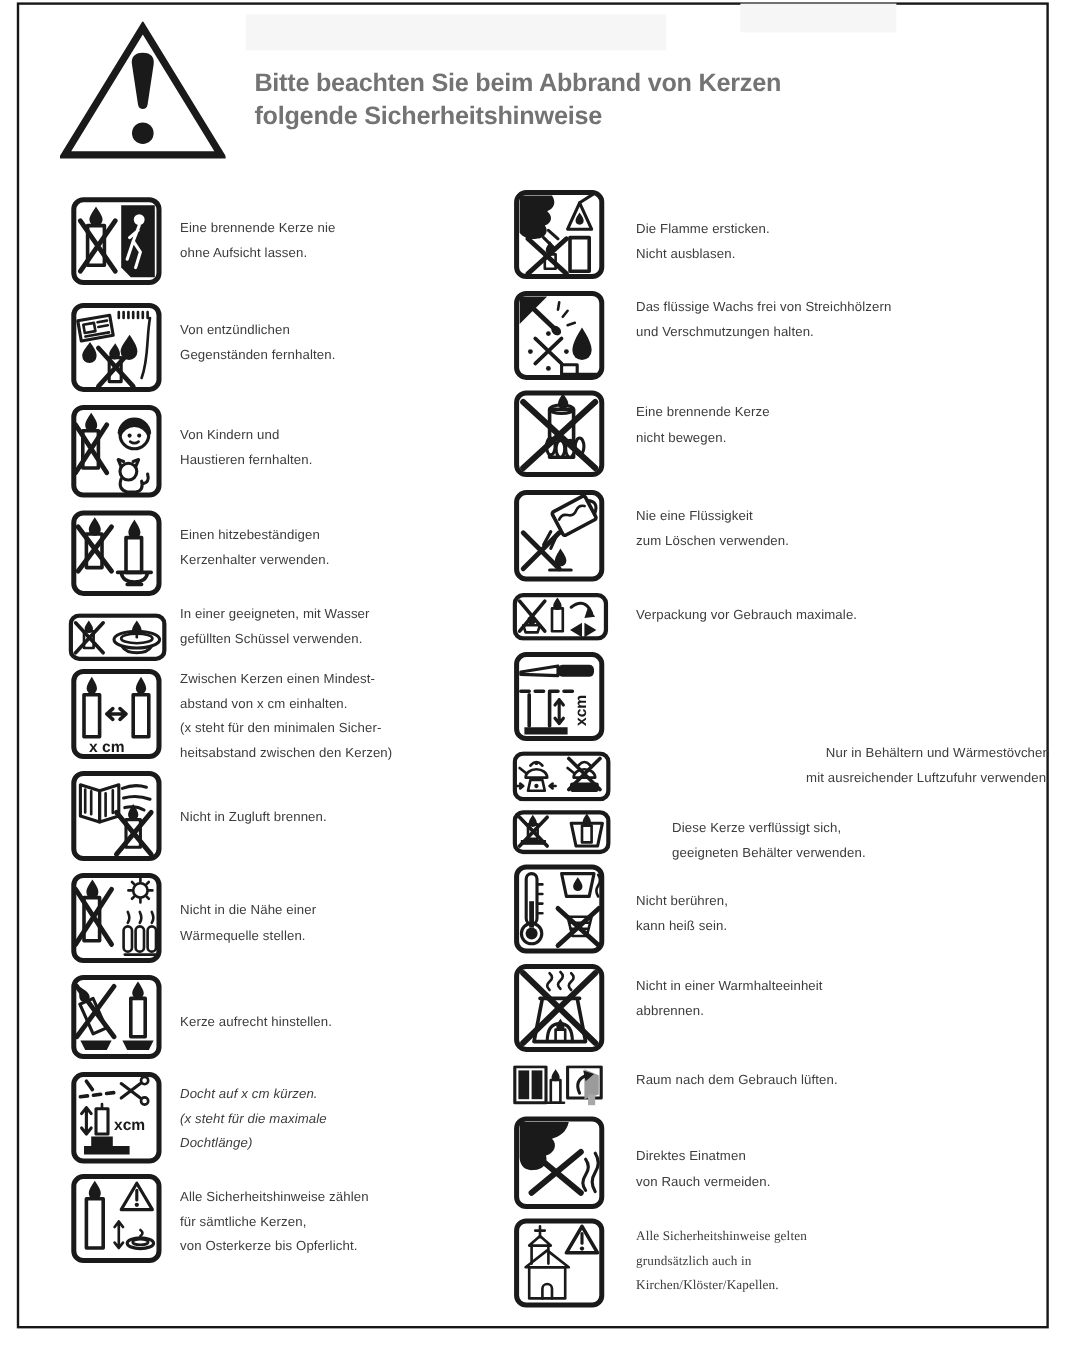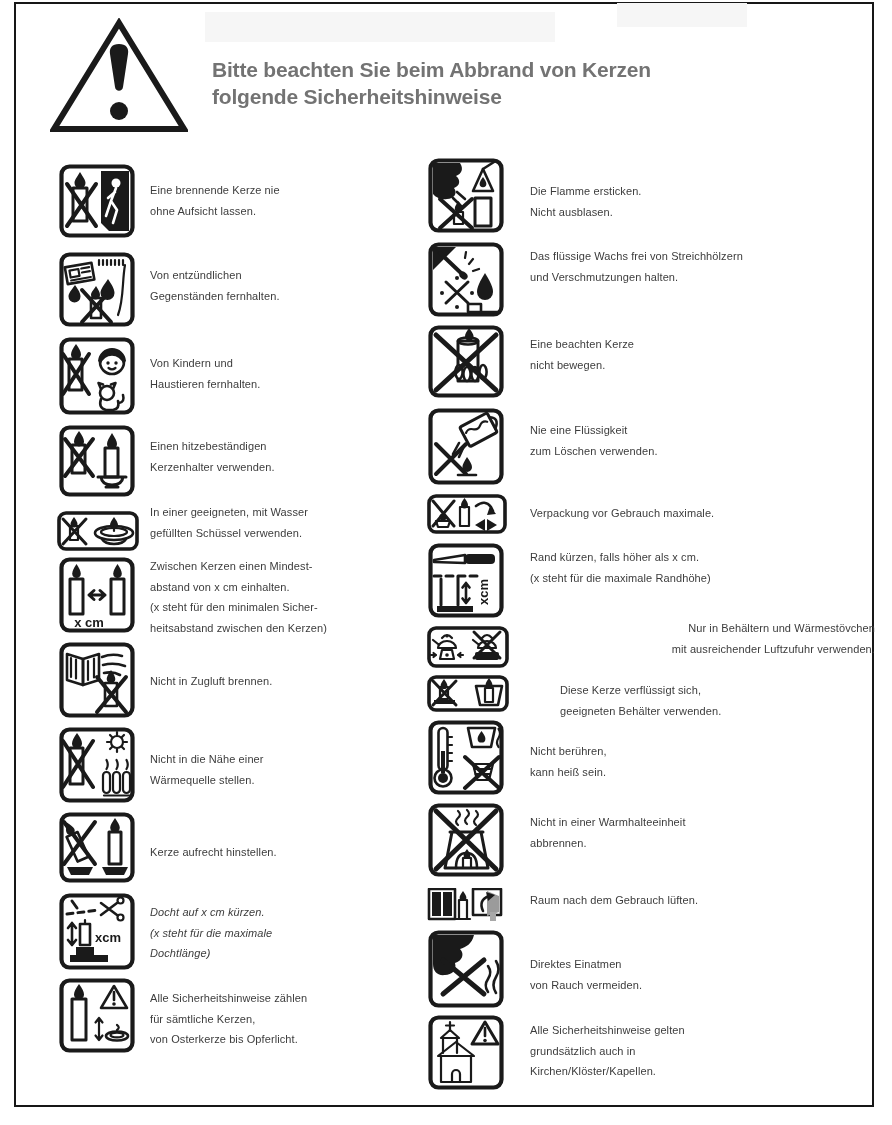--- a/index.html
+++ b/index.html
@@ -357,34 +357,32 @@
 (x steht für die maximale
 Dochtlänge)</div>
   <div class="item-text" style="left:150px;top:988px;width:320px;">Alle Sicherheitshinweise zählen
 für sämtliche Kerzen,
 von Osterkerze bis Opferlicht.</div>
 
   <div class="item-text" style="left:530px;top:181px;width:340px;">Die Flamme ersticken.
 Nicht ausblasen.</div>
   <div class="item-text" style="left:530px;top:246px;width:345px;">Das flüssige Wachs frei von Streichhölzern
 und Verschmutzungen halten.</div>
-  <div class="item-text" style="left:530px;top:334px;width:340px;">Eine beachten Kerze
+  <div class="item-text" style="left:530px;top:334px;width:340px;">Eine brennende Kerze
 nicht bewegen.</div>
   <div class="item-text" style="left:530px;top:420px;width:340px;">Nie eine Flüssigkeit
 zum Löschen verwenden.</div>
   <div class="item-text" style="left:530px;top:503px;width:340px;">Verpackung vor Gebrauch maximale.</div>
-  <div class="item-text" style="left:530px;top:547px;width:340px;">Rand kürzen, falls höher als x cm.
-(x steht für die maximale Randhöhe)</div>
   <div class="item-text" style="left:530px;top:618px;width:345px;text-align:right;">Nur in Behältern und Wärmestövchen
 mit ausreichender Luftzufuhr verwenden.</div>
   <div class="item-text" style="left:530px;top:680px;width:340px;margin-left:30px;">Diese Kerze verflüssigt sich,
 geeigneten Behälter verwenden.</div>
   <div class="item-text" style="left:530px;top:741px;width:340px;">Nicht berühren,
 kann heiß sein.</div>
   <div class="item-text" style="left:530px;top:890px;width:340px;">Raum nach dem Gebrauch lüften.</div>
   <div class="item-text" style="left:530px;top:812px;width:340px;">Nicht in einer Warmhalteeinheit
 abbrennen.</div>
   <div class="item-text" style="left:530px;top:954px;width:340px;">Direktes Einatmen
 von Rauch vermeiden.</div>
-  <div class="item-text" style="left:530px;top:1020px;width:340px;">Alle Sicherheitshinweise gelten
+  <div class="item-text" style="left:530px;top:1020px;width:340px;font-family:Liberation Serif, serif;">Alle Sicherheitshinweise gelten
 grundsätzlich auch in
 Kirchen/Klöster/Kapellen.</div>
 </div>
 
 </body></html>

